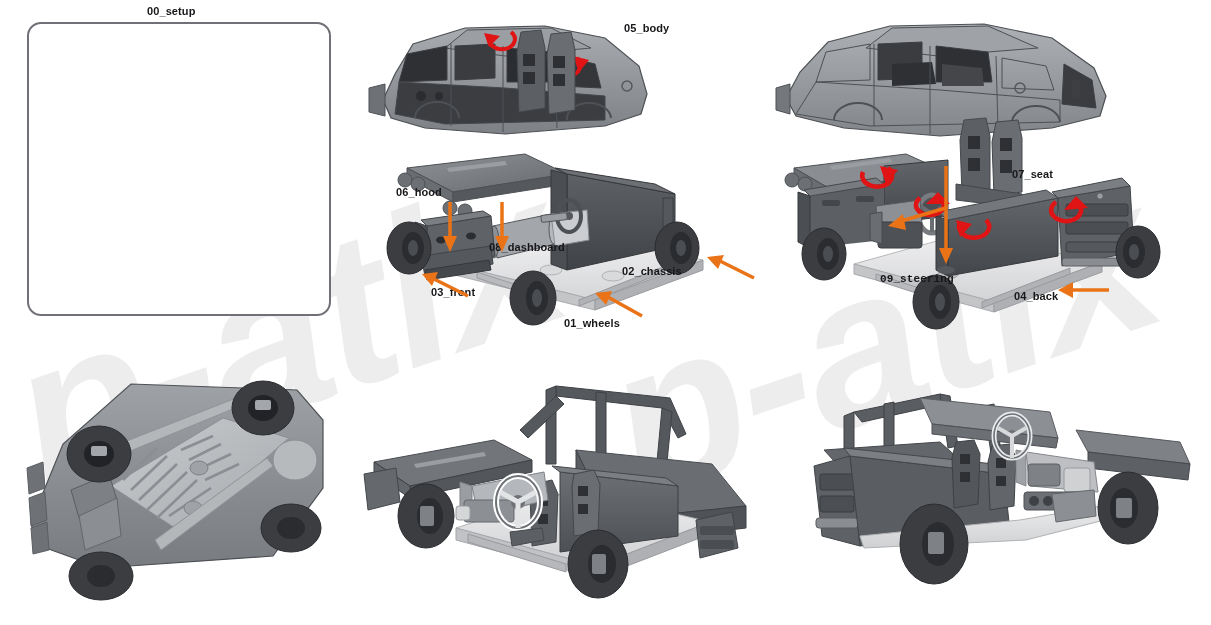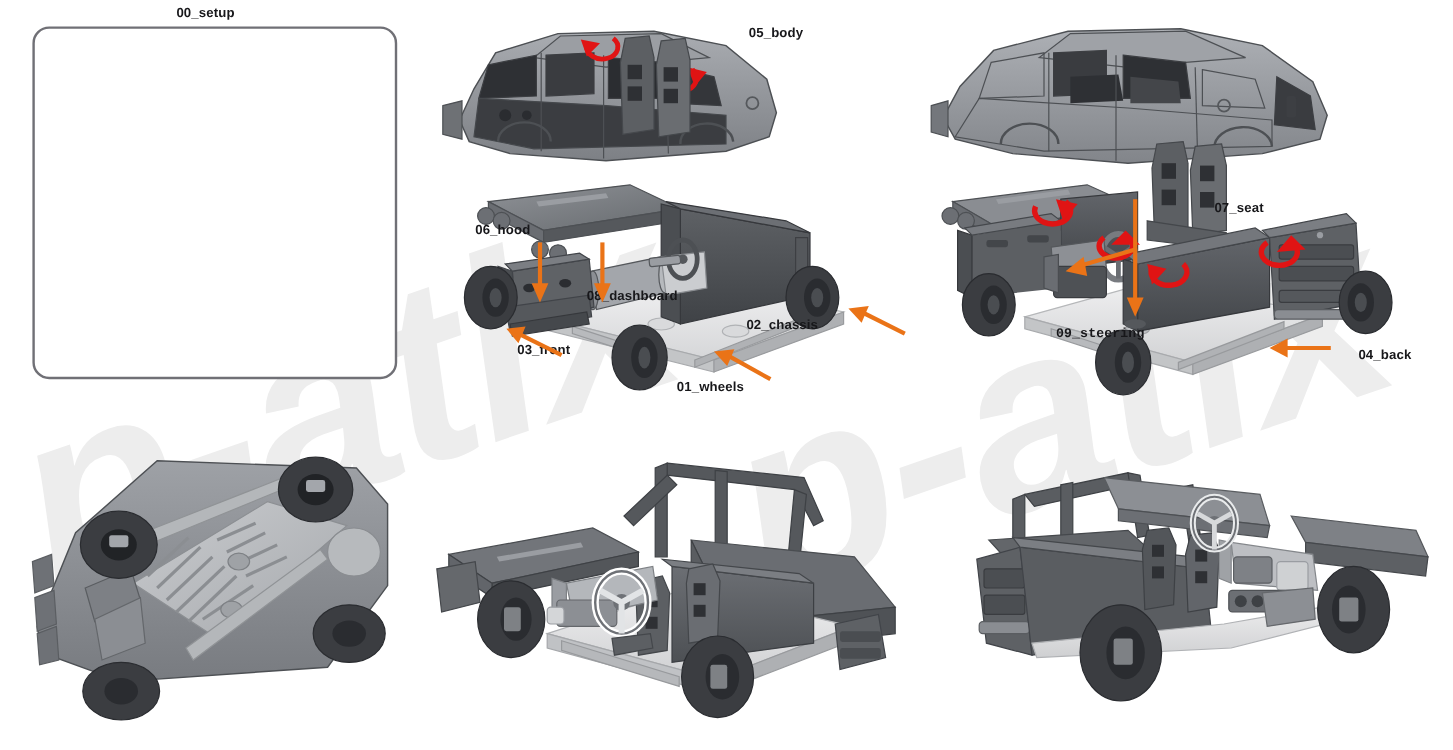--- a/index.html
+++ b/index.html
@@ -489,21 +489,21 @@
     </g>
   </svg>
 
   <svg class="oarr" style="left:1055px;top:278px;" width="60" height="30">
     <line x1="54" y1="12" x2="16" y2="12" stroke="#ea7317" stroke-width="3.5"></line>
     <polygon points="18,4 18,20 3,12" fill="#ea7317"></polygon>
   </svg>
 
   <div class="lbl" style="left:1012px;top:168px;">07_seat</div>
   <div class="lbl" style="left:880px;top:273px;font-family:Liberation Mono, monospace;">09_steering</div>
-  <div class="lbl" style="left:1132px;top:290px;">04_back</div>
+  <div class="lbl" style="left:1014px;top:290px;">04_back</div>
 
   <svg class="panel" style="left:5px;top:368px;" width="340" height="250">
     <defs>
       <linearGradient id="ugA" x1="0" y1="0" x2="0" y2="1">
         <stop offset="0" stop-color="#9ea1a6"></stop>
           <stop offset="1" stop-color="#787b80"></stop>
       </linearGradient>
       <linearGradient id="ugB" x1="0" y1="0" x2="1" y2="1">
         <stop offset="0" stop-color="#c9cbce"></stop>
           <stop offset="1" stop-color="#a6a9ad"></stop>

